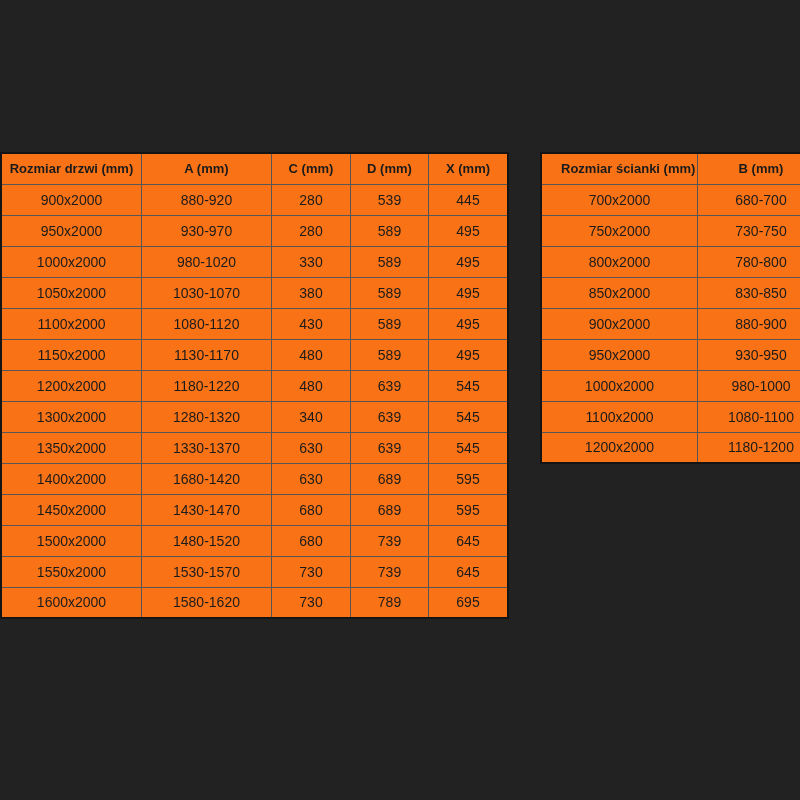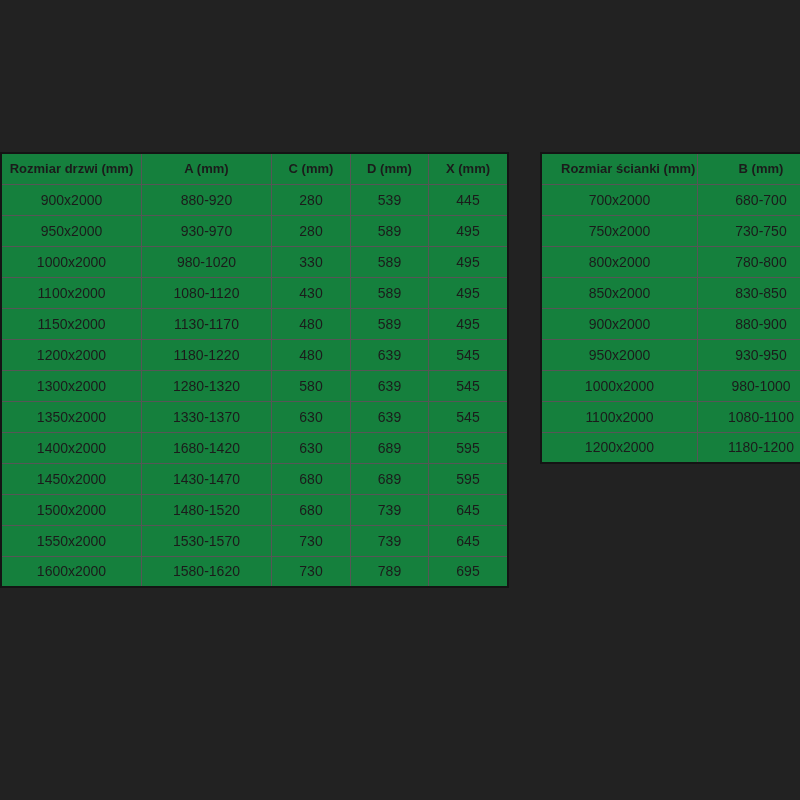--- a/index.html
+++ b/index.html
@@ -15,21 +15,21 @@
     position: relative;
   }
   .stage {
     position: absolute;
     inset: 0;
   }
   table.dim-table {
     position: absolute;
     border-collapse: collapse;
     table-layout: fixed;
-    background: #15803d;
+    background: #f97316;
     border: 2px solid #141414;
     color: #1b1b1b;
   }
   table.dim-table th,
   table.dim-table td {
     border: 1px solid #565656;
     text-align: center;
     vertical-align: middle;
     padding: 0 2px;
     overflow: hidden;
@@ -96,20 +96,27 @@
           <td>495</td>
         </tr>
         <tr>
           <td>1000x2000</td>
           <td>980-1020</td>
           <td>330</td>
           <td>589</td>
           <td>495</td>
         </tr>
         <tr>
+          <td>1050x2000</td>
+          <td>1030-1070</td>
+          <td>380</td>
+          <td>589</td>
+          <td>495</td>
+        </tr>
+        <tr>
           <td>1100x2000</td>
           <td>1080-1120</td>
           <td>430</td>
           <td>589</td>
           <td>495</td>
         </tr>
         <tr>
           <td>1150x2000</td>
           <td>1130-1170</td>
           <td>480</td>
@@ -119,21 +126,21 @@
         <tr>
           <td>1200x2000</td>
           <td>1180-1220</td>
           <td>480</td>
           <td>639</td>
           <td>545</td>
         </tr>
         <tr>
           <td>1300x2000</td>
           <td>1280-1320</td>
-          <td>580</td>
+          <td>340</td>
           <td>639</td>
           <td>545</td>
         </tr>
         <tr>
           <td>1350x2000</td>
           <td>1330-1370</td>
           <td>630</td>
           <td>639</td>
           <td>545</td>
         </tr>

